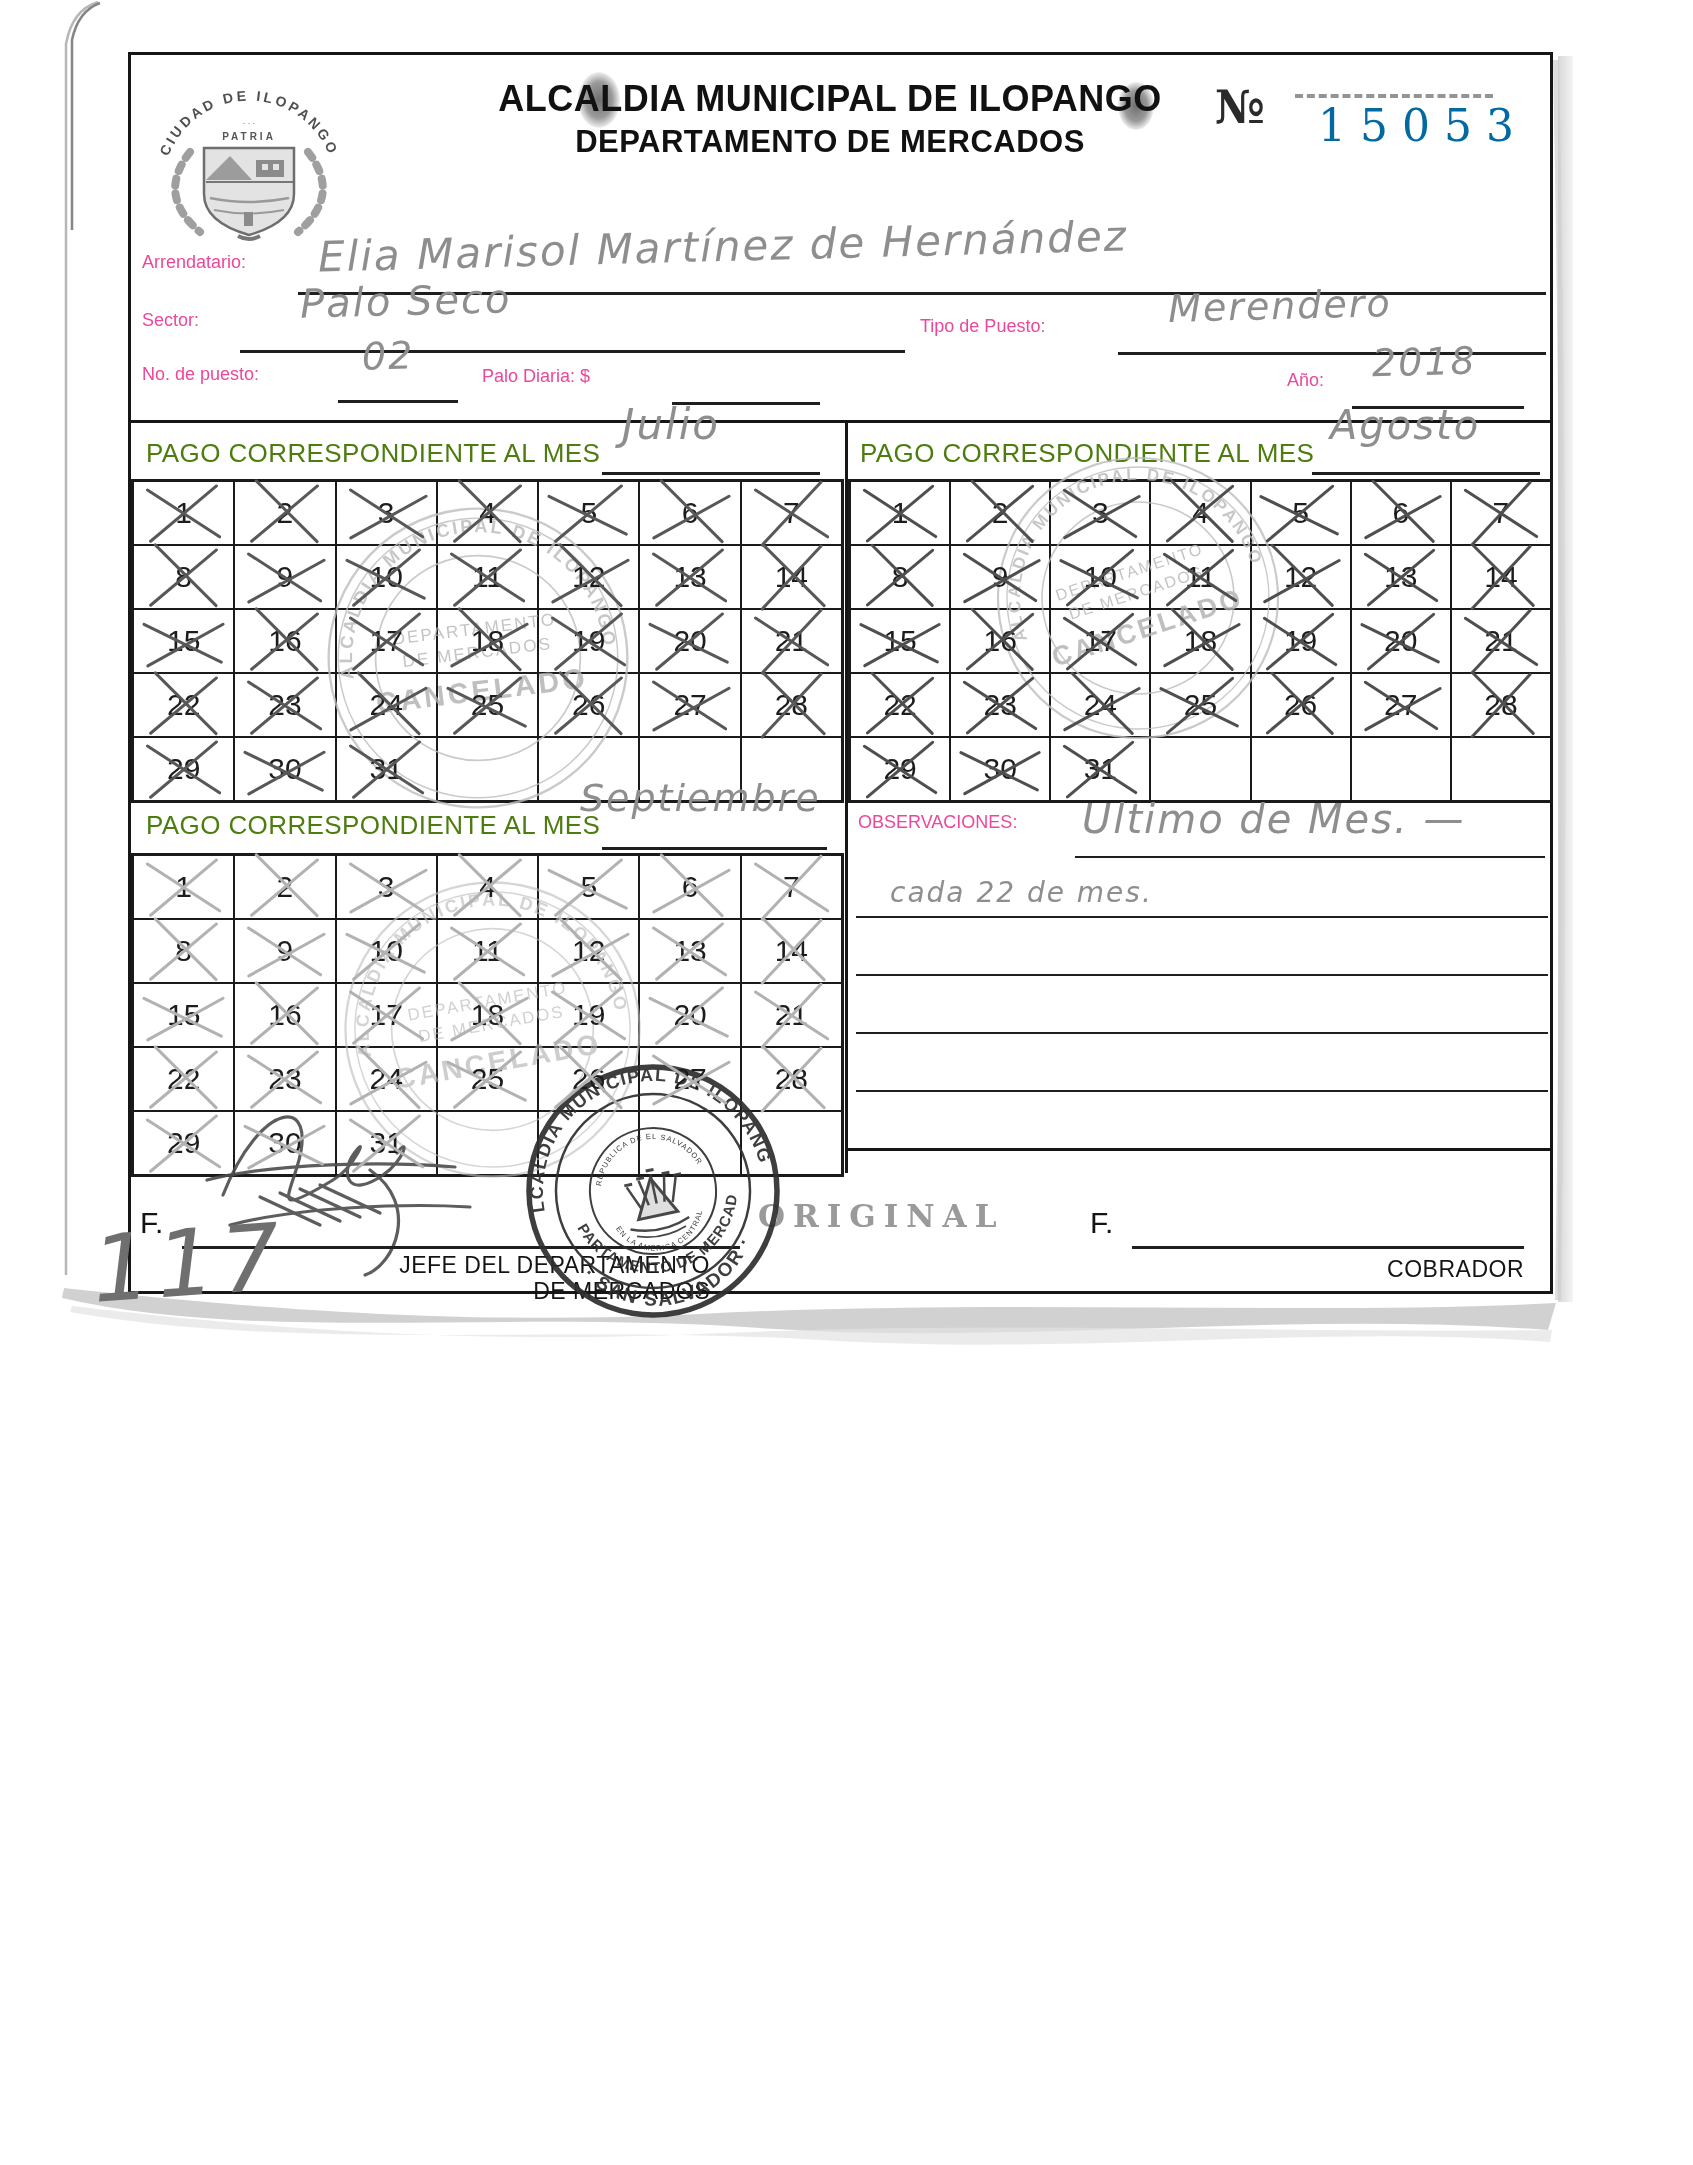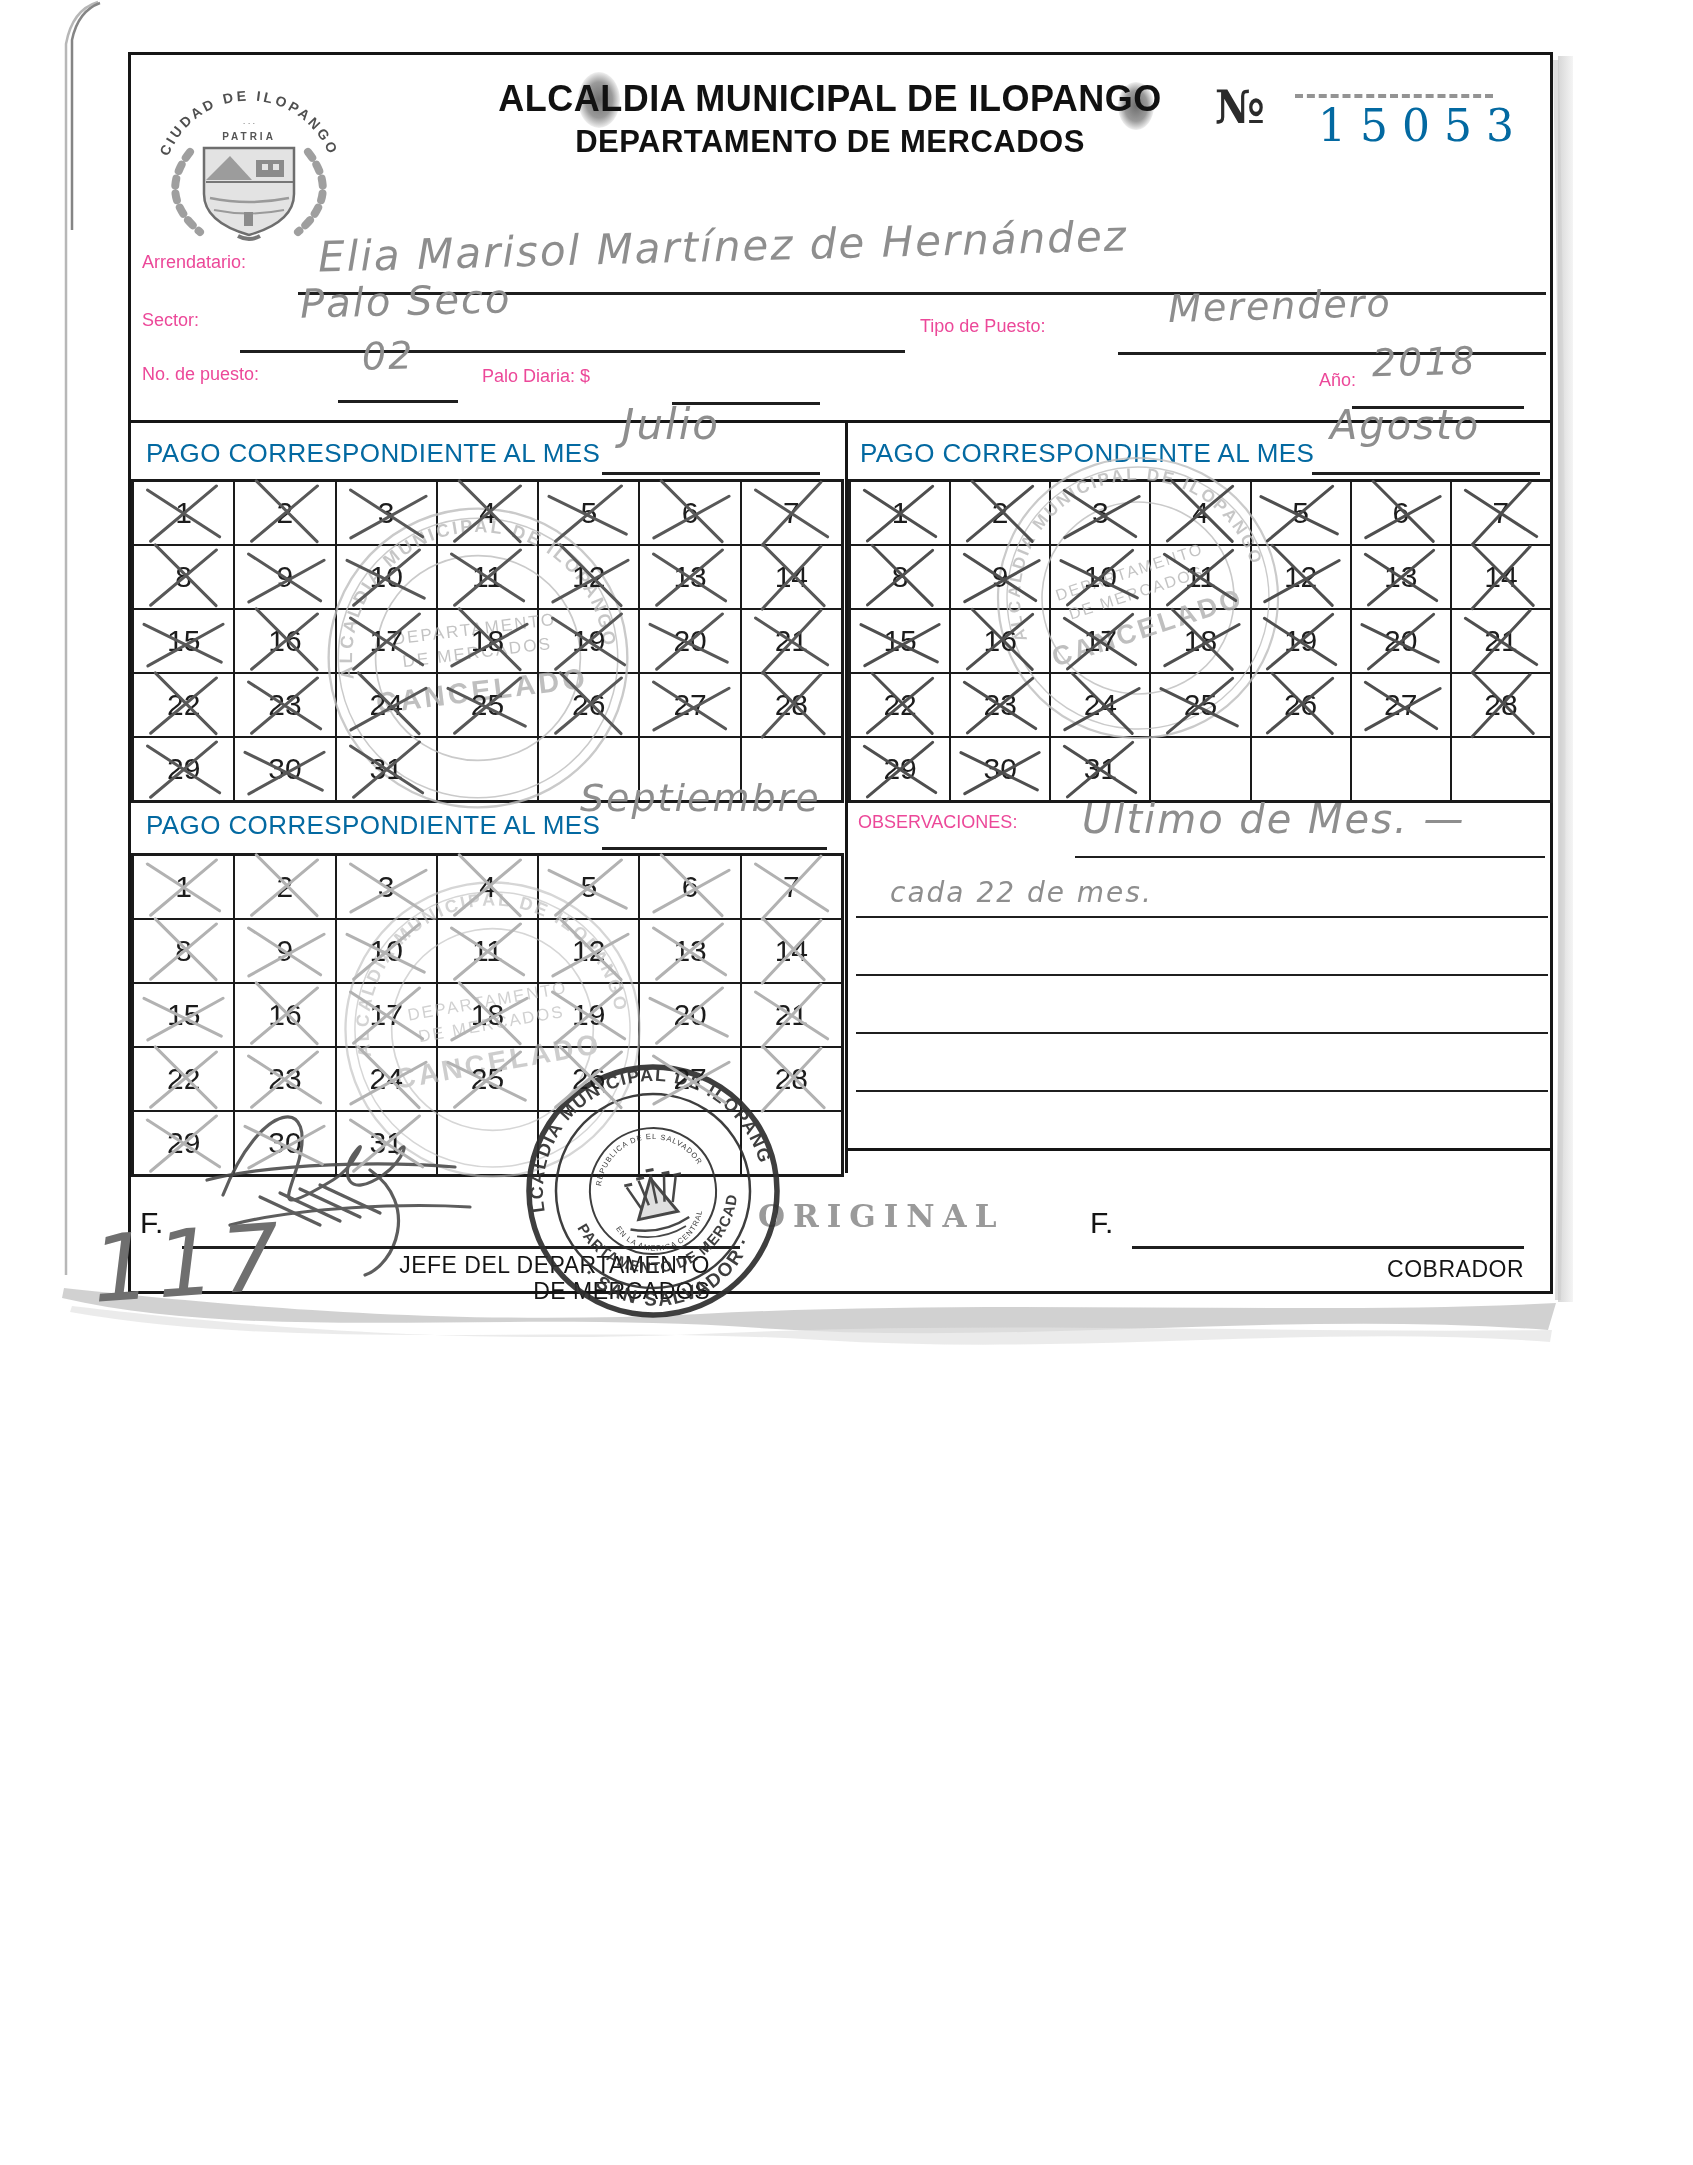--- a/index.html
+++ b/index.html
@@ -18,21 +18,21 @@
   .form-border{position:absolute;left:128px;top:52px;width:1425px;height:1242px;
     border:3px solid #161616;box-sizing:border-box;}
   .hline{position:absolute;border-top:3px solid #161616;height:0;}
   .vline{position:absolute;border-left:3px solid #161616;width:0;}
   .uline{position:absolute;border-bottom:3px solid #1f1f1f;height:0;}
   .uline.thin{border-bottom-width:2.5px;}
   
   .t-title1{font-size:36px;font-weight:bold;letter-spacing:.5px;text-align:center;color:#111;}
   .t-title2{font-size:31px;font-weight:bold;letter-spacing:.5px;text-align:center;color:#111;}
   .t-label{font-size:18px;color:#ec4899;}
-  .t-calhead{font-size:26px;color:#0369a1;letter-spacing:.4px;}
+  .t-calhead{font-size:26px;color:#4d7c0f;letter-spacing:.4px;}
   .t-foot{font-size:23px;color:#141414;text-align:right;letter-spacing:.5px;}
   .t-f{font-size:30px;color:#141414;}
   .no-label{font-family:"DejaVu Serif", serif;font-size:46px;font-weight:bold;color:#2b2b2b;}
   .no-dashes{border-top:4px dashed #949494;height:0;}
   .no-value{font-family:"DejaVu Serif", serif;font-size:44px;color:#0369a1;letter-spacing:14px;}
   .t-original{font-family:"DejaVu Serif", serif;font-size:31px;font-weight:bold;
     letter-spacing:8px;color:#9a9a9a;}
   
   .hw{font-family:"DejaVu Sans", cursive, sans-serif;font-style:italic;color:#8e8e8e;
     white-space:nowrap;letter-spacing:2px;}
@@ -116,21 +116,21 @@
 <div class="abs uline" style="left:1118px;top:352px;width:428px;"></div>
 <div class="abs hw hw-big" style="left:1168px;top:284px;font-size:38px;">Merendero</div>
 
 <div class="abs t-label" style="left:142px;top:364px;">No. de puesto:</div>
 <div class="abs uline" style="left:338px;top:400px;width:120px;"></div>
 <div class="abs hw hw-big" style="left:362px;top:334px;font-size:38px;">02</div>
 
 <div class="abs t-label" style="left:482px;top:366px;">Palo Diaria: $</div>
 <div class="abs uline" style="left:672px;top:402px;width:148px;"></div>
 
-<div class="abs t-label" style="left:1287px;top:370px;margin-left:32px;">Año:</div>
+<div class="abs t-label" style="left:1287px;top:370px;">Año:</div>
 <div class="abs uline" style="left:1352px;top:406px;width:172px;"></div>
 <div class="abs hw hw-big" style="left:1372px;top:340px;font-size:38px;">2018</div>
 
 <div class="hline" style="left:128px;top:420px;width:1425px;"></div>
 <div class="vline" style="left:845px;top:420px;height:753px;"></div>
 
 <div class="abs t-calhead" style="left:146px;top:438px;">PAGO CORRESPONDIENTE AL MES</div>
 <div class="abs uline" style="left:602px;top:472px;width:218px;"></div>
 <div class="abs hw" style="left:622px;top:400px;font-size:42px;">Julio</div>
 <div class="grid" style="left: 131px; top: 479px; width: 713px; --xc: #585858;">

